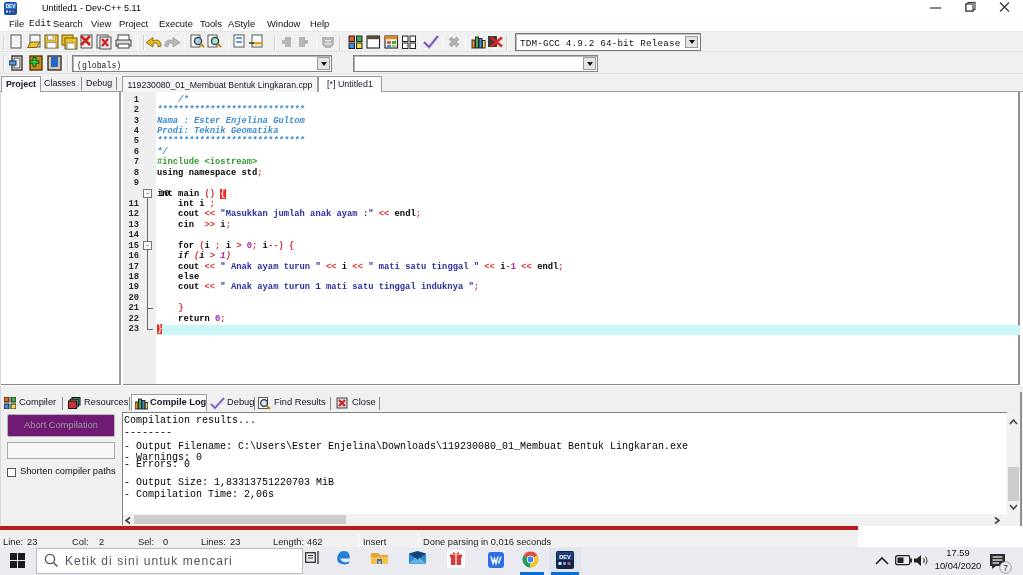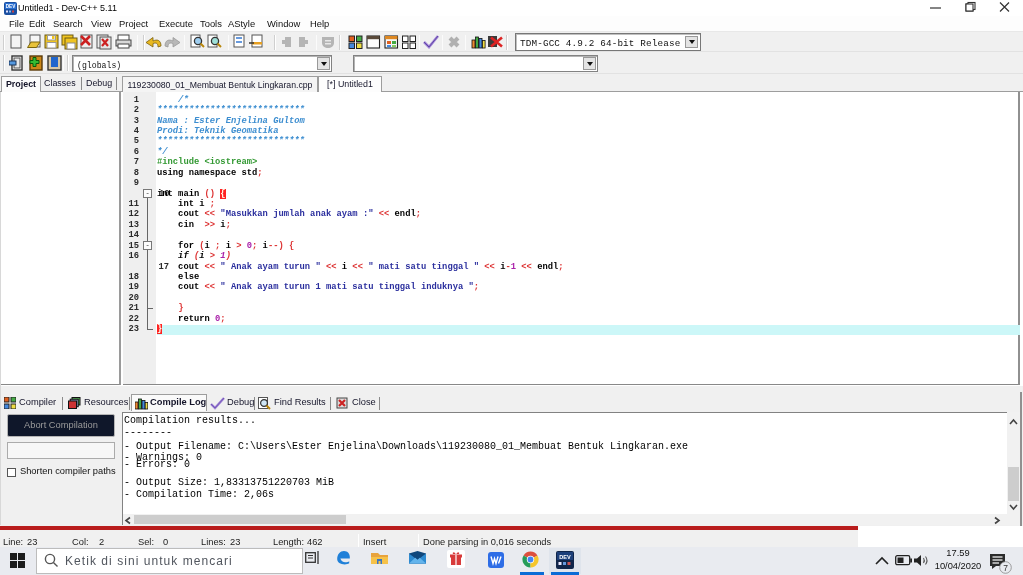--- a/index.html
+++ b/index.html
@@ -1,21 +1,21 @@
 <!DOCTYPE html>
 <html><head>
 <meta charset="utf-8">
 <style>
 *{margin:0;padding:0;box-sizing:border-box;}
 body{font-family:"Liberation Sans",sans-serif;}
 #app{position:relative;width:1023px;height:575px;background:#fff;overflow:hidden;}
 .abs{position:absolute;}
 
 #titlebar{left:0;top:0;width:1023px;height:16px;background:#fff;}
-#title-text{left:18px;top:2.5px;font-size:9px;color:#000;}
+#title-text{left:18px;top:2.5px;font-size:9px;color:#000;padding-left:24px;}
 
 #menubar{left:0;top:16px;width:1023px;height:15px;background:#fdfdfd;}
 .menu{position:absolute;top:2px;font-size:9.4px;color:#111;}
 
 #tb1{left:0;top:31px;width:1023px;height:21px;background:#f0f0f0;border-top:1px solid #e8e8e8;border-bottom:1px solid #e2e2e2;}
 #tb2{left:0;top:52px;width:1023px;height:22px;background:#f0f0f0;border-bottom:1px solid #e2e2e2;}
 .sep{position:absolute;width:1px;background:#c9c9c9;border-right:1px solid #fbfbfb;}
 .groove{position:absolute;width:2px;background:#fff;border-left:1px solid #cfcfcf;}
 
 .combo{position:absolute;background:#fff;border:1px solid #828282;box-shadow:inset 1px 1px 0 #b4b4b4;}
@@ -39,21 +39,21 @@
 
 .fbox{position:absolute;left:143px;width:9px;height:9px;background:#fcfcfc;border:1px solid #777;font:7px/7px "Liberation Mono",monospace;color:#333;text-align:center;}
 .fline{position:absolute;left:147px;width:1px;background:#666;}
 .ftick{position:absolute;height:1px;background:#666;}
 
 #botgap{left:0;top:386px;width:1023px;height:8px;background:#f0f0f0;}
 #bottabs{left:0;top:394px;width:1023px;height:17px;background:#f0f0f0;}
 .btab{position:absolute;top:1px;font-size:9.3px;color:#15152a;}
 .btsep{position:absolute;top:3px;width:1px;height:13px;background:#8a8a8a;}
 #botpanel{left:0;top:411px;width:1023px;height:115px;background:#f0f0f0;}
-#abortbtn{left:7px;top:414px;width:108px;height:23px;background:#0f172a;border:1px solid #b5b5b5;border-radius:2px;color:#9a9a9a;font-size:9.3px;text-align:center;padding-top:5px;}
+#abortbtn{left:7px;top:414px;width:108px;height:23px;background:#701a75;border:1px solid #b5b5b5;border-radius:2px;color:#9a9a9a;font-size:9.3px;text-align:center;padding-top:5px;}
 #fld{left:7px;top:442px;width:108px;height:17px;background:#f7f7f7;border:1px solid #ababab;}
 #chk{left:7px;top:468px;width:9px;height:9px;background:#fff;border:1px solid #555;}
 #chklbl{left:20px;top:466px;font-size:9.3px;color:#111;}
 #logarea{left:122px;top:412px;width:885px;height:113px;background:#fff;border:1px solid #828282;border-right:none;}
 .logline{position:absolute;left:124px;font:10px/12.35px "Liberation Mono",monospace;color:#000;white-space:pre;}
 #vscroll{left:1007px;top:412px;width:13px;height:113px;background:#f1f1f1;}
 #hscroll{left:123px;top:514px;width:884px;height:11px;background:#f1f1f1;}
 #hthumb{left:134px;top:515px;width:212px;height:9px;background:#cdcdcd;}
 #vthumb{left:1008px;top:467px;width:11px;height:34px;background:#cdcdcd;}
 
@@ -86,21 +86,21 @@
         <line x1="1" y1="7" x2="12" y2="7" stroke="#333" stroke-width="1.2"></line>
         <rect x="37" y="3" width="7" height="7" fill="none" stroke="#333" stroke-width="1.1"></rect>
         <rect x="39" y="1.5" width="7" height="7" fill="#fff" stroke="#333" stroke-width="1.1"></rect>
         <rect x="37" y="3" width="7" height="7" fill="#fff" stroke="#333" stroke-width="1.1"></rect>
         <path d="M71 1.5 L80 10.5 M80 1.5 L71 10.5" stroke="#333" stroke-width="1.2"></path>
       </svg>
 </div>
 
 <div class="abs" id="menubar">
 <span class="menu" style="left:9px;">File</span>
-<span class="menu" style="left:29px;">Edit</span>
+<span class="menu" style="left:29px;font-family:Liberation Mono, monospace;">Edit</span>
 <span class="menu" style="left:53px;">Search</span>
 <span class="menu" style="left:91px;">View</span>
 <span class="menu" style="left:119px;">Project</span>
 <span class="menu" style="left:159px;">Execute</span>
 <span class="menu" style="left:200px;">Tools</span>
 <span class="menu" style="left:228px;">AStyle</span>
 <span class="menu" style="left:267px;">Window</span>
 <span class="menu" style="left:310px;">Help</span>
 </div>
 
@@ -281,21 +281,21 @@
       <div class="cl" style="top:198.9px;">    int i <span class="r">;</span></div>
 <div class="lnum" style="top:209.4px;">12</div>
       <div class="cl" style="top:209.4px;">    cout <span class="r">&lt;&lt;</span> <span class="s">"Masukkan jumlah anak ayam :"</span> <span class="r">&lt;&lt;</span> endl<span class="r">;</span></div>
 <div class="lnum" style="top:219.8px;">13</div>
       <div class="cl" style="top:219.8px;">    cin  <span class="r">&gt;&gt;</span> i<span class="r">;</span></div>
 <div class="lnum" style="top:230.2px;">14</div>
 <div class="lnum" style="top:240.7px;">15</div>
       <div class="cl" style="top:240.7px;">    for <span class="r">(</span>i <span class="r">;</span> i <span class="r">&gt;</span> <span class="n">0</span><span class="r">;</span> i<span class="r">--)</span> <span class="r">{</span></div>
 <div class="lnum" style="top:251.1px;">16</div>
       <div class="cl" style="top:251.1px;font-style:italic;">    if <span class="r">(</span>i <span class="r">&gt;</span> <span class="n">1</span><span class="r">)</span></div>
-<div class="lnum" style="top:261.5px;margin-left:30px;">17</div>
+<div class="lnum" style="top:261.5px;">17</div>
       <div class="cl" style="top:261.5px;">    cout <span class="r">&lt;&lt;</span> <span class="s">" Anak ayam turun "</span> <span class="r">&lt;&lt;</span> i <span class="r">&lt;&lt;</span> <span class="s">" mati satu tinggal "</span> <span class="r">&lt;&lt;</span> i<span class="r">-</span><span class="n">1</span> <span class="r">&lt;&lt;</span> endl<span class="r">;</span></div>
 <div class="lnum" style="top:272px;">18</div>
       <div class="cl" style="top:272px;">    else</div>
 <div class="lnum" style="top:282.4px;">19</div>
       <div class="cl" style="top:282.4px;">    cout <span class="r">&lt;&lt;</span> <span class="s">" Anak ayam turun 1 mati satu tinggal induknya "</span><span class="r">;</span></div>
 <div class="lnum" style="top:292.8px;">20</div>
 <div class="lnum" style="top:303.3px;">21</div>
       <div class="cl" style="top:303.3px;">    <span class="r">}</span></div>
 <div class="lnum" style="top:313.7px;">22</div>
       <div class="cl" style="top:313.7px;">    return <span class="n">0</span><span class="r">;</span></div>

